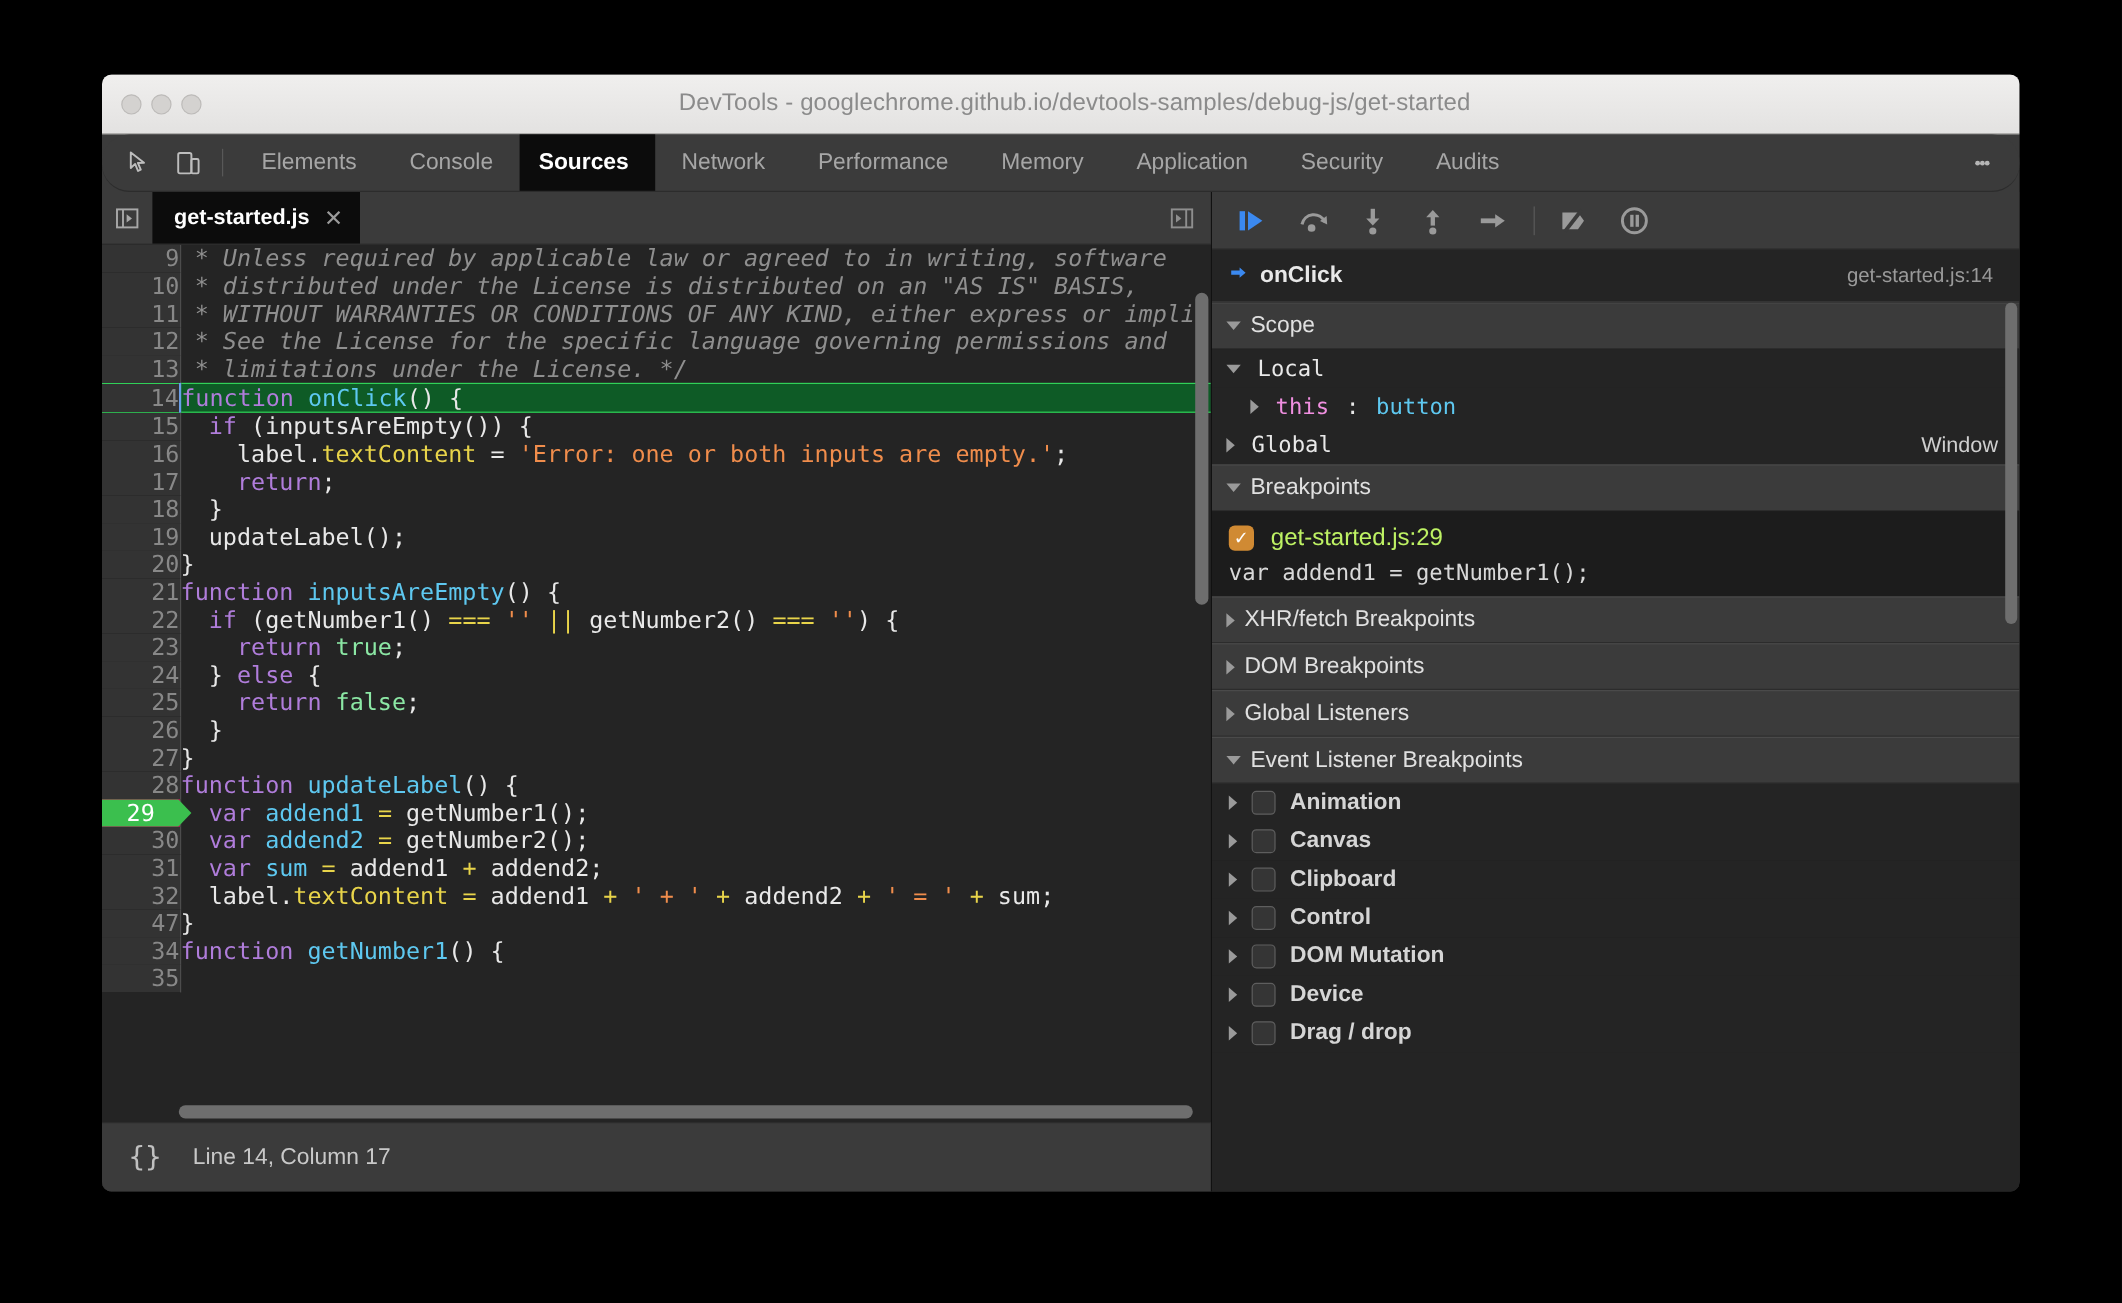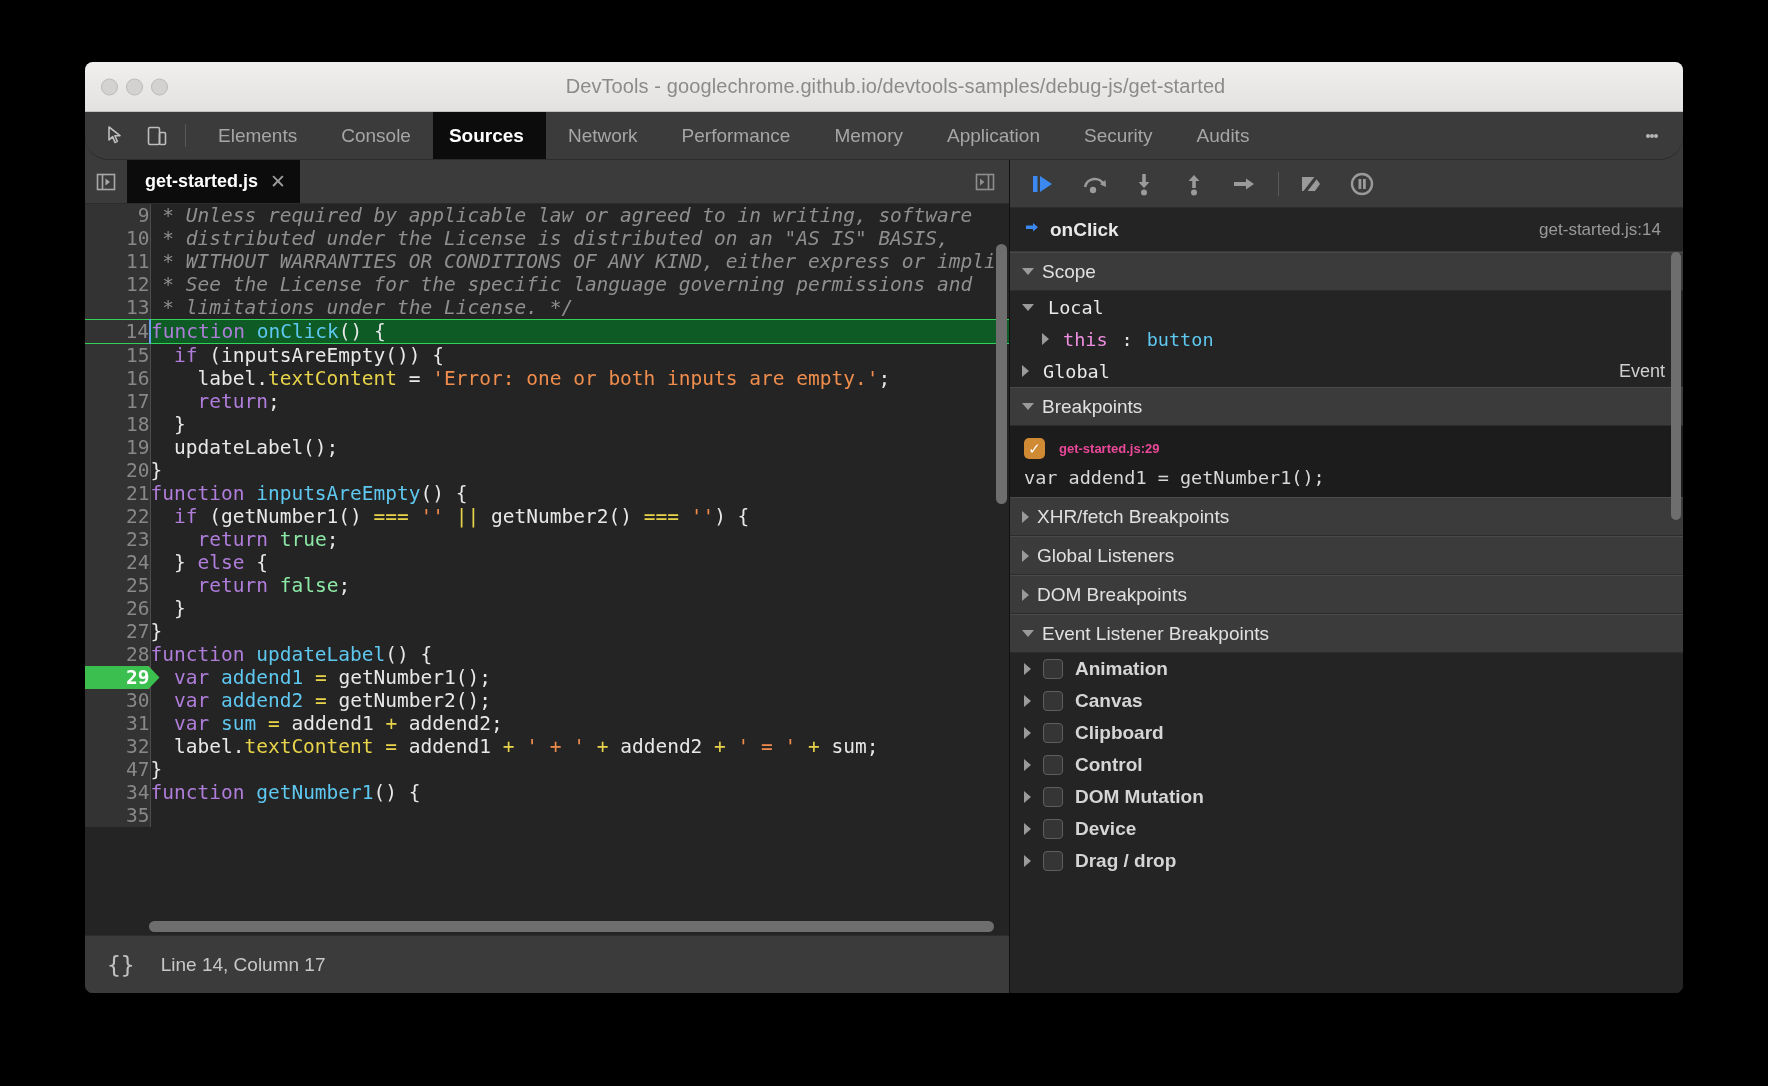--- a/index.html
+++ b/index.html
@@ -229,21 +229,22 @@
     border-left: 2px solid #6a9fe8;
   }
   tr.exec-line td.gutter {
     border-top: 1px solid #30d158;
     border-bottom: 1px solid #30d158;
   }
   
   td.gutter.bp {
     background: #be185d;
     color: #ffffff;
-    font-weight: bold;
+    font-weight: normal;
+    text-align: center;
   }
   td.gutter.bp .flag {
     position: absolute;
     left: 0; top: 0; bottom: 0;
     right: -10px;
     background: #3bbf4e;
     clip-path: polygon(0 0, calc(100% - 11px) 0, 100% 50%, calc(100% - 11px) 100%, 0 100%);
     z-index: 0;
   }
   td.gutter.bp .num {
@@ -433,21 +434,21 @@
     border-radius: 5px;
     background: #d08a33;
     display: flex;
     align-items: center;
     justify-content: center;
     color: #fff;
     font-size: 15px;
     line-height: 1;
     flex: 0 0 auto;
   }
-  .bp-name { font-size: 13px; color: #ec4899; font-weight: bold; }
+  .bp-name { font-size: 20px; color: #bef264; }
   .bp-code {
     padding-left: 14px;
     padding-top: 4px;
     font-family: "DejaVu Sans Mono", monospace;
     font-size: 18.5px;
     color: #d8d8d8;
     white-space: pre;
   }
 
   .elb-row {
@@ -770,46 +771,46 @@
           </div>
           <div class="scope-row indent">
             <span class="tri right"></span>
             <span class="k-this">this</span>
               <span class="k-local">: </span>
               <span class="k-val">button</span>
           </div>
           <div class="scope-row">
             <span class="tri right"></span>
             <span class="k-local">Global</span>
-            <span class="k-right">Event</span>
+            <span class="k-right">Window</span>
           </div>
 
           <div class="sec-head">
             <span class="tri"></span>
             <span>Breakpoints</span>
           </div>
           <div class="bp-entry">
             <div class="bp-line1">
               <span class="bp-check">✓</span>
               <span class="bp-name">get-started.js:29</span>
             </div>
             <div class="bp-code">var addend1 = getNumber1();</div>
           </div>
 
           <div class="sec-head">
             <span class="tri right"></span>
             <span>XHR/fetch Breakpoints</span>
           </div>
           <div class="sec-head">
             <span class="tri right"></span>
-            <span>Global Listeners</span>
+            <span>DOM Breakpoints</span>
           </div>
           <div class="sec-head">
             <span class="tri right"></span>
-            <span>DOM Breakpoints</span>
+            <span>Global Listeners</span>
           </div>
 
           <div class="sec-head">
             <span class="tri"></span>
             <span>Event Listener Breakpoints</span>
           </div>
           <div id="elb-list">
               <div class="elb-row">
                 <span class="tri right"></span>
                 <span class="elb-check"></span>

